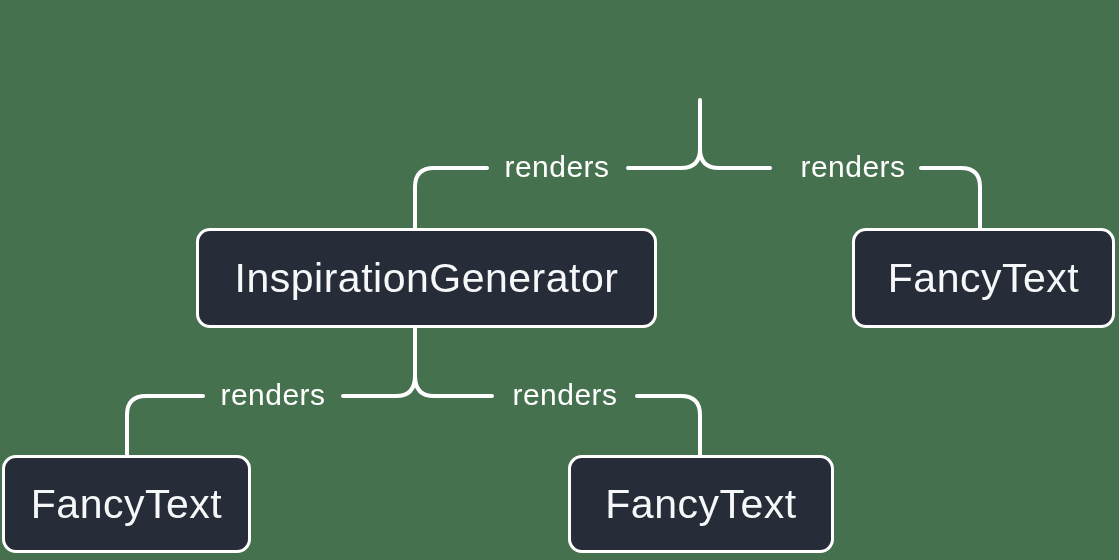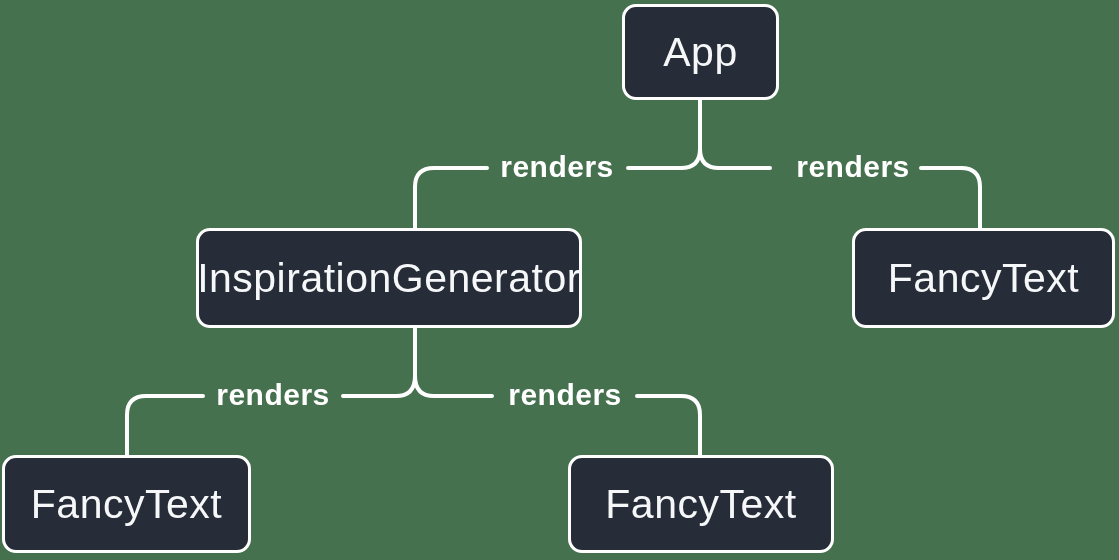--- a/index.html
+++ b/index.html
@@ -35,31 +35,31 @@
     color: var(--text);
     display: flex;
     align-items: center;
     justify-content: center;
     font-size: 41px;
     font-weight: 500;
     letter-spacing: 0.5px;
     white-space: nowrap;
   }
   .node-app        { left: 622px; top: 4px;   width: 157px; height: 96px; }
-  .node-ig         { left: 196px; top: 228px; width: 386px; height: 100px; }
+  .node-ig         { left: 196px; top: 228px; width: 461px; height: 100px; }
   .node-ft-right   { left: 852px; top: 228px; width: 263px; height: 100px; }
   .node-ft-left    { left: 2px;   top: 455px; width: 249px; height: 98px; }
   .node-copyright  { left: 568px; top: 455px; width: 266px; height: 98px; }
 
   .edge-label {
     position: absolute;
     transform: translate(-50%, -50%);
     color: var(--line);
     font-size: 30px;
-    font-weight: 700;
+    font-weight: 400;
     letter-spacing: 0.5px;
     white-space: nowrap;
   }
   .edge-label-1 { left: 557px; top: 167px; }
   .edge-label-2 { left: 853px; top: 167px; }
   .edge-label-3 { left: 273px; top: 395px; }
   .edge-label-4 { left: 565px; top: 395px; }
 </style>
 </head>
 <body>
@@ -74,23 +74,20 @@
     <path d="M700 149 Q700 168 719 168 H770"></path>
     <path d="M921 168 H961 Q980 168 980 187 V228"></path>
 
     <path d="M415 328 V377"></path>
     <path d="M415 376 Q415 396 396 396 H343"></path>
     <path d="M203 396 H146 Q127 396 127 415 V455"></path>
     <path d="M415 376 Q415 396 434 396 H492"></path>
     <path d="M637 396 H681 Q700 396 700 415 V455"></path>
   </svg>
 
-  <div class="node node-app">
-    <span>App</span>
-  </div>
 
   <div class="node node-ig">
     <span>InspirationGenerator</span>
   </div>
 
   <div class="node node-ft-right">
     <span>FancyText</span>
   </div>
 
   <div class="node node-ft-left">

